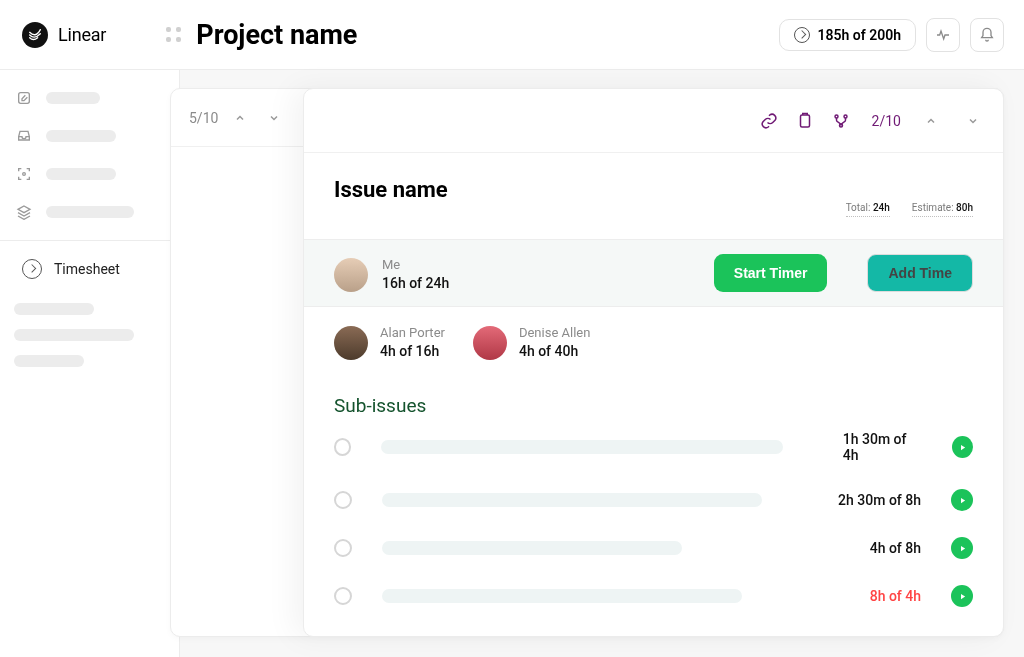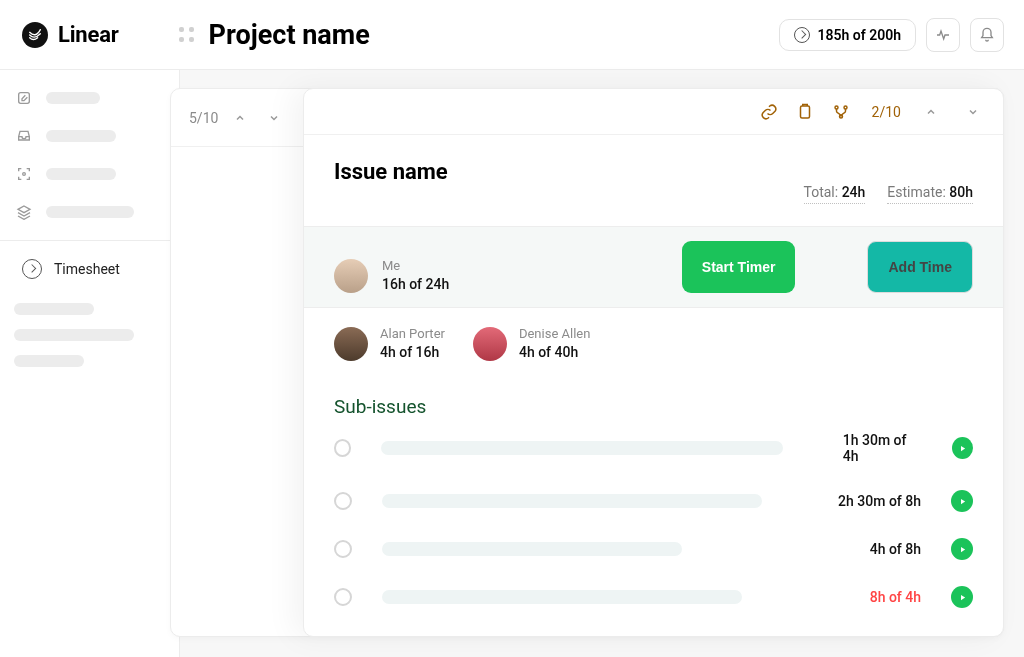--- a/index.html
+++ b/index.html
@@ -20,21 +20,21 @@
       border-bottom: 1px solid #ececec;
       display: flex;
       align-items: center;
       padding: 0 20px 0 22px;
     }
     .logo-wrap { display: flex; align-items: center; gap: 10px; margin-right: 60px; }
     .logo-mark {
       width: 26px; height: 26px; border-radius: 50%;
       background: #111; display:flex; align-items:center; justify-content:center;
     }
-    .logo-name { font-size: 22px; font-weight: 700; letter-spacing: -0.2px; }
+    .logo-name { font-size: 18px; font-weight: 400; letter-spacing: -0.2px; }
     .proj-title-wrap { display:flex; align-items:center; gap: 14px; }
     .drag-dots {
       width: 16px; height: 16px; display: grid; grid-template-columns: 1fr 1fr; grid-template-rows: 1fr 1fr; gap:4px;
     }
     .drag-dots span { background:#d0d0d0; width:5px; height:5px; border-radius:2px;}
     .proj-title { font-size: 27px; font-weight: 700; }
     .topbar-spacer { flex:1; }
     .hours-pill {
       border:1px solid #e2e2e2; border-radius:10px; padding:7px 14px; display:flex; align-items:center; gap:8px; font-size:14px; font-weight:600;
     }
@@ -73,47 +73,47 @@
     .caret-up svg, .caret-down svg{width:12px;height:12px;}
 
     
     .issue-panel{
       position:absolute; left:303px; top:88px; right:20px; bottom:20px;
       background:#fff; border:1px solid #ececec; border-radius:10px;
       box-shadow: -10px 0 30px rgba(0,0,0,.05);
       display:flex; flex-direction:column;
     }
     .issue-toolbar{
-      height:46px; display:flex; align-items:center; justify-content:flex-end; gap:18px; padding:0 18px; border-bottom:1px solid #f0f0f0;
-      color:#a16207;
+      height:64px; display:flex; align-items:center; justify-content:flex-end; gap:18px; padding:0 18px; border-bottom:1px solid #f0f0f0;
+      color:#701a75;
     }
     .issue-toolbar .tb-icon{width:18px;height:18px;display:flex;align-items:center;justify-content:center;}
     .issue-toolbar .pager{font-size:14px;margin-left:4px;}
     .issue-title-row{
       display:flex; align-items:flex-start; padding:24px 30px 22px;flex-direction:column;
     }
     .issue-title{font-size:22px;font-weight:700;}
-    .issue-totals{margin-left:auto; display:flex; gap:22px; font-size:14px; color:#7a7a7a;}
+    .issue-totals{margin-left:auto; display:flex; gap:22px; font-size:10px; color:#7a7a7a;}
     .issue-totals span.val{color:#111;font-weight:500;}
     .issue-totals .group{border-bottom:1px dotted #c0c0c0; padding-bottom:3px;}
 
     
     .me-row{
       background:#f5f8f7; border-top:1px solid #ededed; border-bottom:1px solid #ededed;
       display:flex; align-items:flex-end; padding:14px 30px; gap:14px;
     }
     .avatar{width:34px;height:34px;border-radius:50%;background:#ddd;display:inline-block;}
     .avatar.me{background:linear-gradient(#e6cdb6,#b9a089);}
     .avatar.a2{background:linear-gradient(#8a6b55,#4d3b2c);}
     .avatar.a3{background:linear-gradient(#e36a78,#b03846);}
     .person-col{display:flex;flex-direction:column;line-height:1.3;}
     .person-col .name{font-size:13px;color:#8b8b8b;}
     .person-col .hours{font-size:14px;color:#111;font-weight:500;}
     .me-spacer{flex:1;}
-    .btn{height:52px;border-radius:9px;padding:0 20px;font-size:14px;font-weight:600;display:inline-flex;align-items:center;justify-content:center;cursor:pointer;margin-left:32px;}
+    .btn{height:38px;border-radius:9px;padding:0 20px;font-size:14px;font-weight:600;display:inline-flex;align-items:center;justify-content:center;cursor:pointer;}
     .btn-primary{background:#1bc35a;color:#fff;border:none;}
     .btn-secondary{background:#14b8a6;color:#444;border:1px solid #dcdcdc;}
 
     
     .watchers{display:flex;gap:28px;padding:18px 30px 8px;align-items:center;}
     .watcher{display:flex;gap:12px;align-items:center;}
 
     
     .sub-label{padding:26px 30px 14px;font-size:19px;color:#14532d;}
     .subs{padding:0 30px 6px;display:flex;flex-direction:column;gap:26px;}

